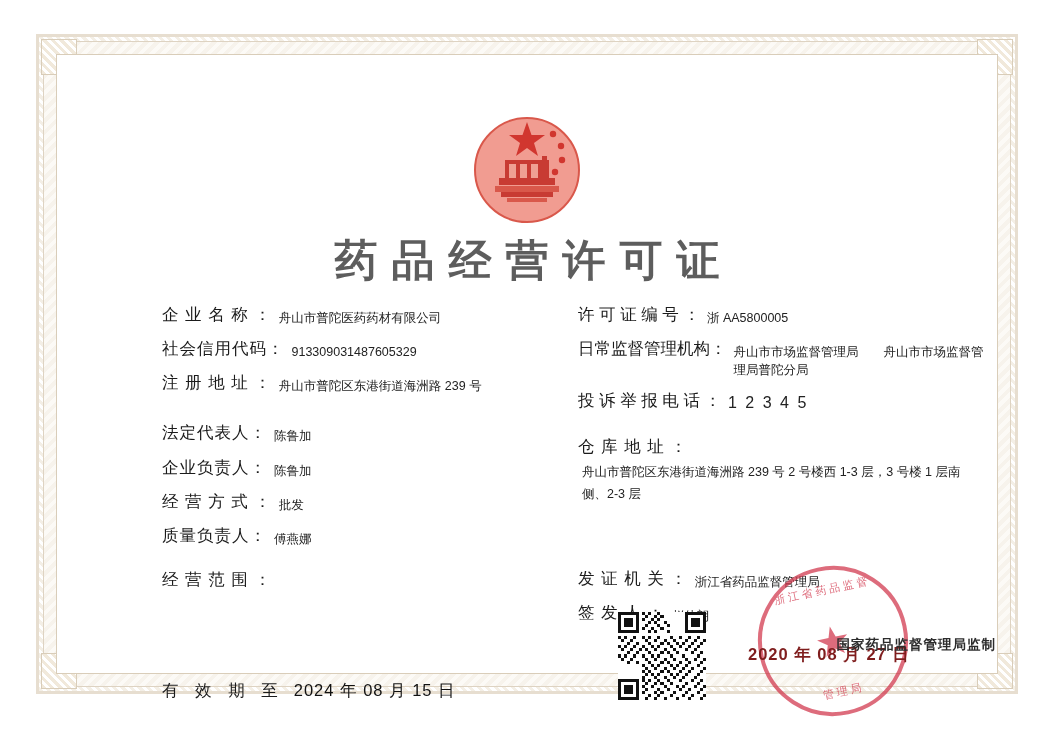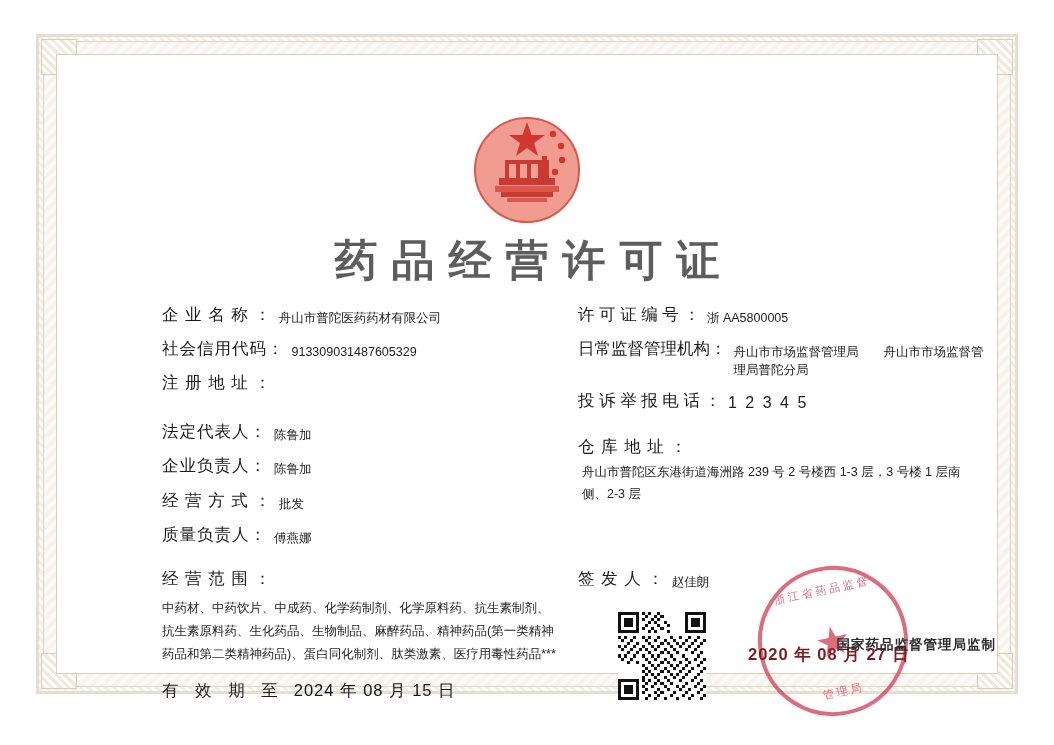--- a/index.html
+++ b/index.html
@@ -281,20 +281,21 @@
         <div class="val">舟山市普陀医药药材有限公司</div>
       </div>
 
       <div class="row">
         <div class="lbl sp1">社会信用代码：</div>
         <div class="val">913309031487605329</div>
       </div>
 
       <div class="row">
         <div class="lbl sp1">注 册 地 址 ：</div>
+        <div class="val">舟山市普陀区东港街道海洲路 239 号</div>
       </div>
 
       <div class="gap-md"></div>
 
       <div class="row">
         <div class="lbl sp1">法定代表人：</div>
         <div class="val">陈鲁加</div>
       </div>
 
       <div class="row">
@@ -309,21 +310,20 @@
 
       <div class="row">
         <div class="lbl sp1">质量负责人：</div>
         <div class="val">傅燕娜</div>
       </div>
 
       <div class="gap-sm"></div>
 
       <div>
         <div class="lbl sp1">经 营 范 围 ：</div>
-        <div class="scope-text">中药材、中药饮片、中成药、化学药制剂、化学原料药、抗生素制剂、抗生素原料药、生化药品、生物制品、麻醉药品、精神药品(第一类精神药品和第二类精神药品)、蛋白同化制剂、肽类激素、医疗用毒性药品***</div>
       </div>
 
     </div>
 
     <div class="col-right">
 
       <div class="row">
         <div class="lbl sp0">许 可 证 编 号 ：</div>
         <div class="val">浙 AA5800005</div>
       </div>
@@ -340,20 +340,24 @@
 
       <div class="gap-sm"></div>
 
       <div>
         <div class="lbl sp1">仓 库 地 址 ：</div>
         <div class="warehouse-text">舟山市普陀区东港街道海洲路 239 号 2 号楼西 1-3 层，3 号楼 1 层南侧、2-3 层</div>
       </div>
 
       <div style="height:62px"></div>
 
+      <div class="row">
+        <div class="lbl sp1">发 证 机 关 ：</div>
+        <div class="val">浙江省药品监督管理局</div>
+      </div>
 
       <div class="row">
         <div class="lbl sp1">签 发 人 ：</div>
         <div class="val">赵佳朗</div>
       </div>
 
     </div>
 
     <div class="qr">
       <svg width="88" height="88" viewBox="0 0 29 29" shape-rendering="crispEdges">

